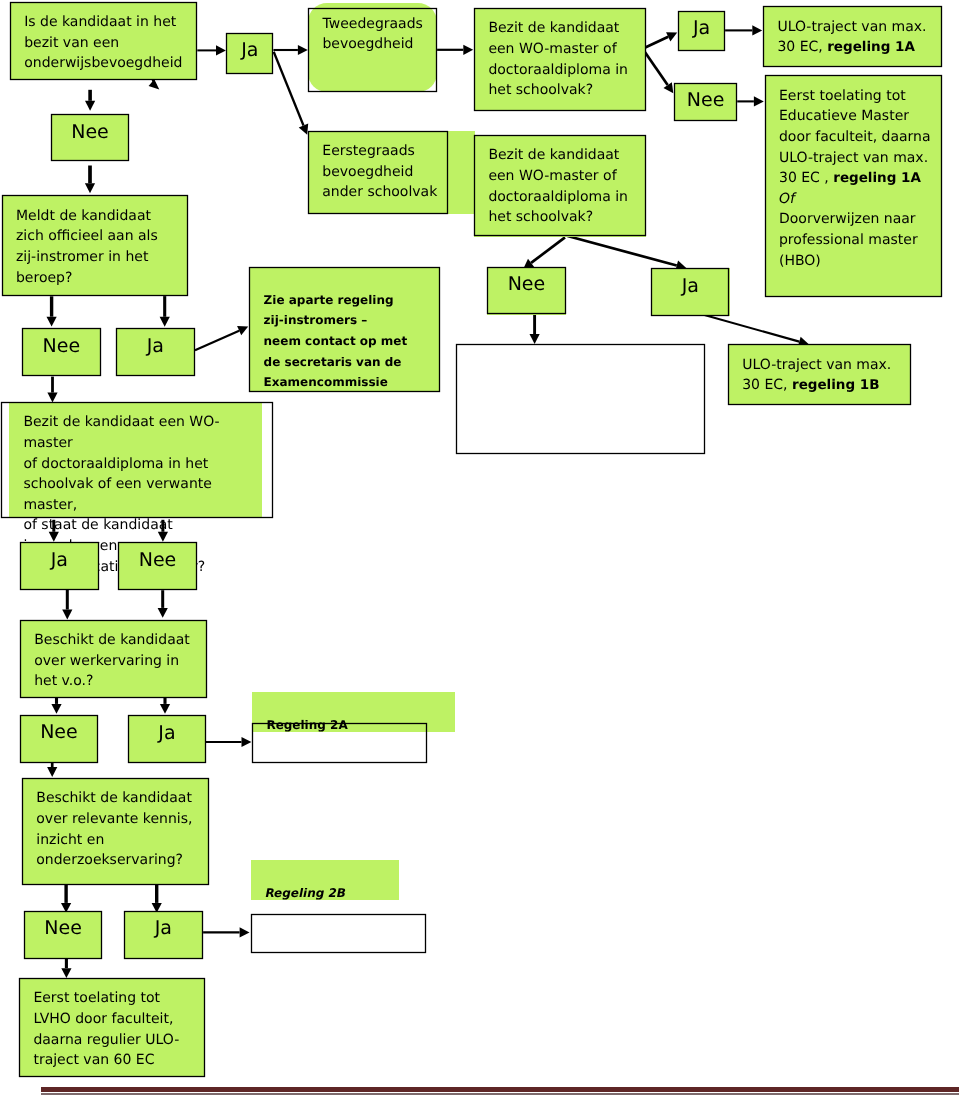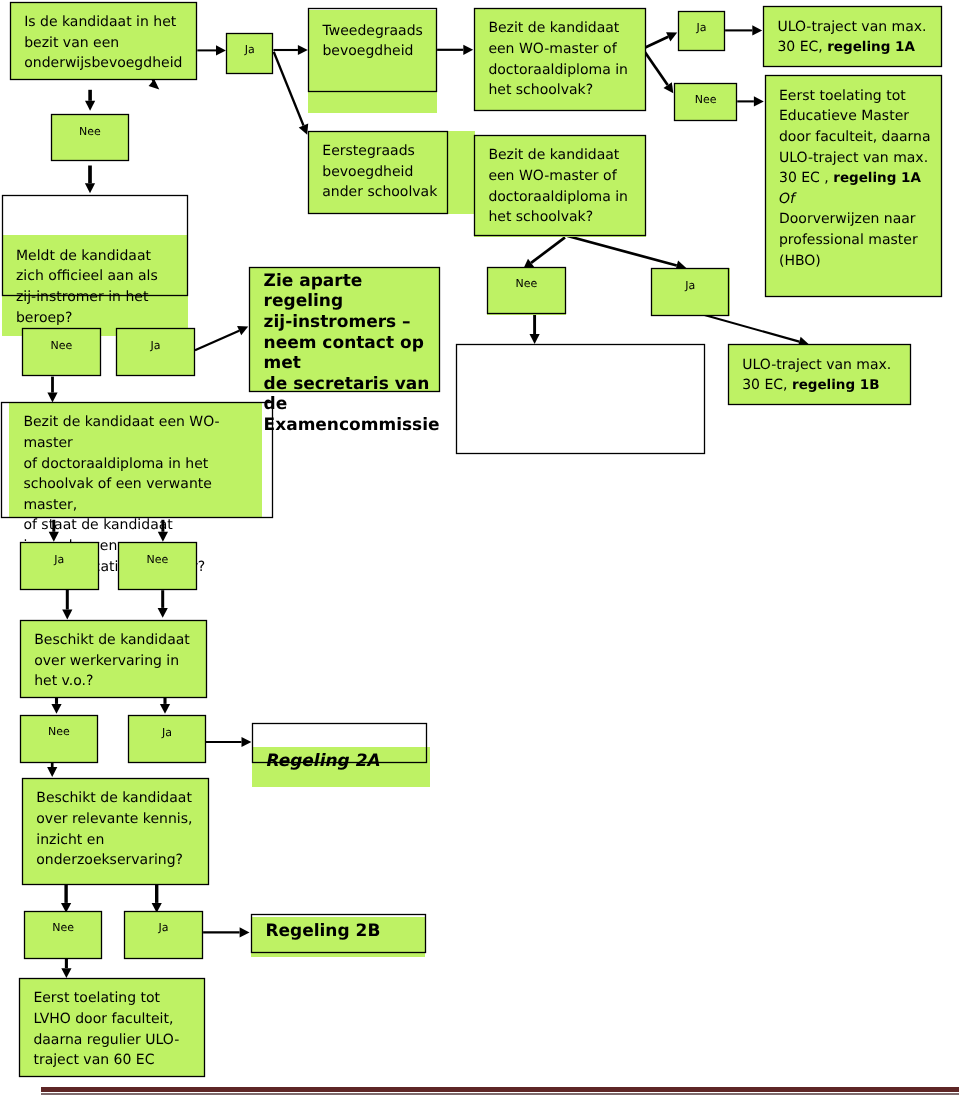--- a/index.html
+++ b/index.html
@@ -32,62 +32,62 @@
     font-size: 14px;
     line-height: 20.6px;
     color: #000;
     padding: 9.6px 4px 0 13.4px;
     z-index: 2;
     white-space: pre-line;
   }
   .node.lbl {
     display: block;
     text-align: center;
-    font-size: 11px;
+    font-size: 19px;
     line-height: 20px;
     padding: 6.5px 0 0 0;
     white-space: nowrap;
   }
-  .node.bold { font-weight: bold; font-size: 17px; padding-top: 3px; }
+  .node.bold { font-weight: bold; font-size: 12px; padding-top: 22px; }
   .node b { font-size: 13.5px; }
   svg#edges, svg#boxframes {
     position: absolute;
     left: 0; top: 0;
     width: 960px; height: 1098px;
     overflow: visible;
     pointer-events: none;
   }
   svg#edges { z-index: 1; }
   svg#boxframes { z-index: 3; }
   .footer-bar {
     position: absolute;
     z-index: 3;
   }
 
   
   #n-q1       { left: 9.8px; top: 1.7px; width: 187.2px; height: 78.5px; }
   #n-q1no     { left: 50.9px; top: 114.0px; width: 78.2px; height: 47.4px; }
   #n-q1yes    { left: 226.3px; top: 32.7px; width: 47.0px; height: 41.3px; }
-  #n-q2       { left: 1.6px; top: 195.3px; width: 186.8px; height: 101.0px; margin-top: 40px; }
+  #n-q2       { left: 1.6px; top: 195.3px; width: 186.8px; height: 101.0px; }
   #n-q2no     { left: 22.0px; top: 328.1px; width: 78.8px; height: 48.4px; }
   #n-q2yes    { left: 115.9px; top: 328.3px; width: 79.0px; height: 48.0px; }
   #n-zij      { left: 249.2px; top: 266.9px; width: 190.8px; height: 124.8px; }
   #n-q3       { left: 9px; top: 401.9px; width: 253px; height: 116.4px; }
   #n-q3yes    { left: 19.9px; top: 542.2px; width: 78.9px; height: 48.1px; }
   #n-q3no     { left: 118.0px; top: 542.2px; width: 79.0px; height: 48.1px; }
   #n-q4       { left: 19.8px; top: 619.7px; width: 187.1px; height: 78.5px; }
   #n-q4no     { left: 19.8px; top: 714.9px; width: 78.3px; height: 48.0px; }
   #n-q4yes    { left: 127.9px; top: 715.0px; width: 78.2px; height: 47.7px; }
-  #n-reg2a    { left: 252.0px; top: 747px; width: 178px; height: 40.4px; font-style: italic; }
+  #n-reg2a    { left: 252.0px; top: 692px; width: 203px; height: 40.4px; }
   #n-q5       { left: 21.9px; top: 777.9px; width: 186.9px; height: 106.9px; }
   #n-q5no     { left: 23.8px; top: 910.8px; width: 78.6px; height: 48.1px; }
   #n-q5yes    { left: 124.0px; top: 910.7px; width: 78.8px; height: 48.0px; }
-  #n-reg2b    { left: 251.0px; top: 917px; width: 174px; height: 39.9px; }
+  #n-reg2b    { left: 251.0px; top: 860px; width: 148px; height: 39.9px; font-style: italic; }
   #n-lvho     { left: 19.0px; top: 977.9px; width: 186.4px; height: 99.1px; }
-  #n-tweede   { left: 308.1px; top: 10px; width: 129.0px; height: 103px; }
+  #n-tweede   { left: 308.1px; top: 3px; width: 129.0px; height: 89px; border-radius: 19px; }
   #n-eerste   { left: 307.9px; top: 130.5px; width: 167px; height: 83.25px; }
   #n-q6       { left: 474.0px; top: 7.8px; width: 171.9px; height: 103.0px; }
   #n-q7       { left: 474.0px; top: 134.8px; width: 171.9px; height: 101.85px; }
   #n-q6yes    { left: 678.0px; top: 10.6px; width: 47.0px; height: 40.1px; }
   #n-q6no     { left: 673.9px; top: 82.7px; width: 63.3px; height: 38.1px; }
   #n-q7no     { left: 487.1px; top: 266.8px; width: 78.7px; height: 47.8px; }
   #n-q7yes    { left: 651.0px; top: 268.1px; width: 78.6px; height: 47.6px; }
   #n-ulo1a    { left: 763.0px; top: 6.0px; width: 179.1px; height: 60.9px; }
   #n-em1a     { left: 764.6px; top: 75.3px; width: 177.4px; height: 221.5px; }
   #n-em1b     { left: 455.9px; top: 344.0px; width: 249.3px; height: 109.9px; }

